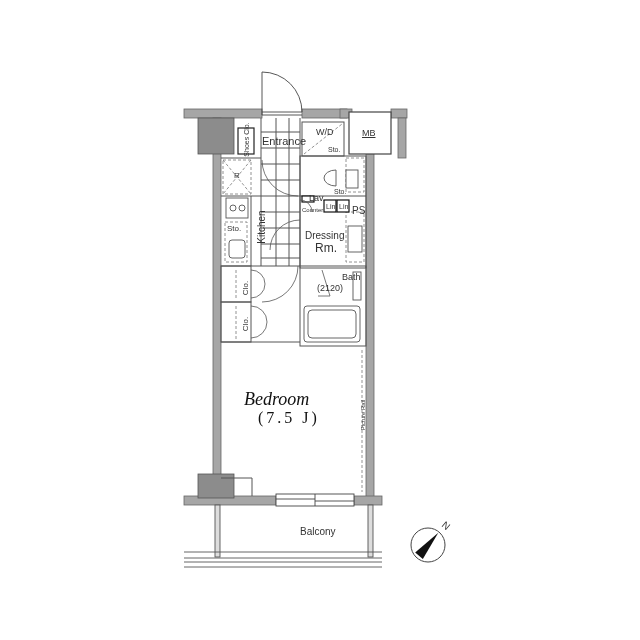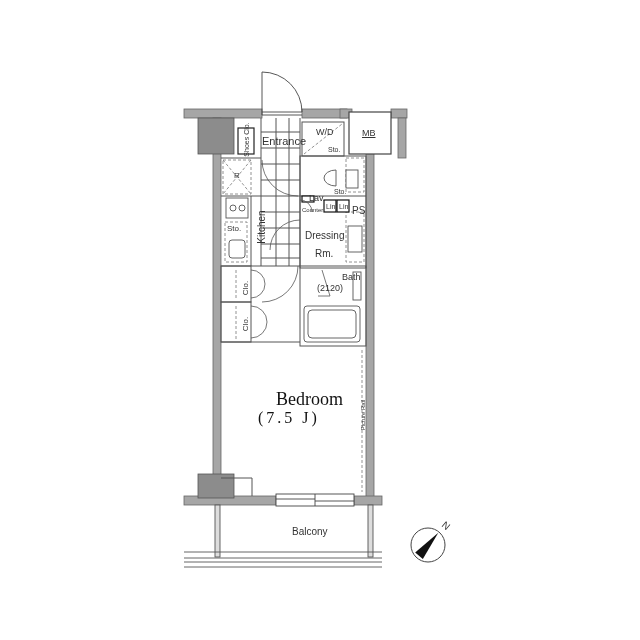--- a/index.html
+++ b/index.html
@@ -174,22 +174,22 @@
 <div class="lbl" style="left:234px; top:172px; font-size:8px;">R</div>
 <div class="lbl" style="left:309px; top:172px; font-size:9px;margin-top:22px;">Lav.</div>
 <div class="lbl" style="left:334px; top:188px; font-size:7px;">Sto.</div>
 <div class="lbl vert" style="left:240px; top:222px; font-size:10px; width:44px; text-align:center;">Kitchen</div>
 <div class="lbl" style="left:227px; top:225px; font-size:8px;">Sto.</div>
 <div class="lbl" style="left:302px; top:207px; font-size:6px;">Counter</div>
 <div class="lbl" style="left:326px; top:203px; font-size:7px;">Lin</div>
 <div class="lbl" style="left:339px; top:203px; font-size:7px;">Lin</div>
 <div class="lbl" style="left:352px; top:206px; font-size:10px;">PS</div>
 <div class="lbl" style="left:305px; top:231px; font-size:10px;">Dressing</div>
-<div class="lbl" style="left:315px; top:242px; font-size:10px;margin-top:7px;">Rm.</div>
+<div class="lbl" style="left:315px; top:242px; font-size:12px;">Rm.</div>
 <div class="lbl" style="left:322px; top:273px; font-size:9px;padding-left:20px;">Bath</div>
 <div class="lbl" style="left:317px; top:284px; font-size:9px;">(2120)</div>
 <div class="lbl vert" style="left:234px; top:284px; font-size:8px; width:24px; text-align:center;">Clo.</div>
 <div class="lbl vert" style="left:234px; top:320px; font-size:8px; width:24px; text-align:center;">Clo.</div>
-<div class="lbl serif" style="left:276px; top:390px; font-size:18px;">Bedroom</div>
+<div class="lbl serif" style="left:244px; top:390px; font-size:18px;font-style:italic;">Bedroom</div>
 <div class="lbl serif" style="left:258px; top:410px; font-size:16px; letter-spacing:3px;">(7.5 J)</div>
 <div class="lbl vert" style="left:338px; top:412px; font-size:6px; width:50px; text-align:center;">Picture Rail</div>
-<div class="lbl" style="left:264px; top:527px; font-size:10px;padding-left:28px;">Balcony</div>
+<div class="lbl" style="left:272px; top:527px; font-size:10px;padding-left:28px;">Balcony</div>
 <div class="lbl" style="left:442px; top:521px; font-size:10px; transform:rotate(40deg);">N</div>
 
 </body></html>

